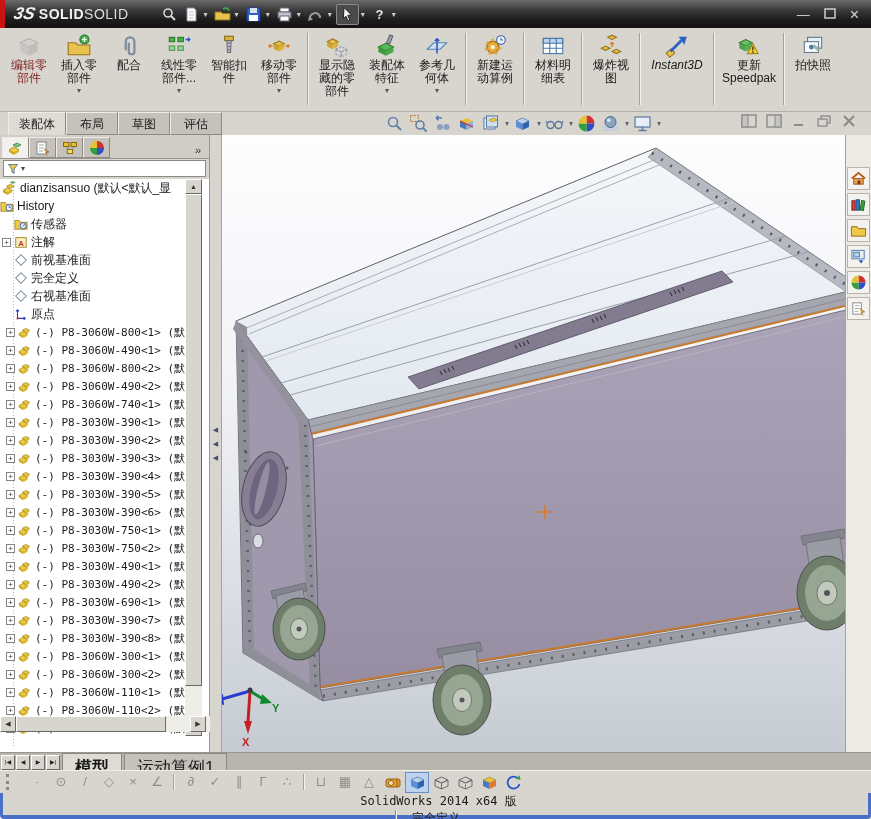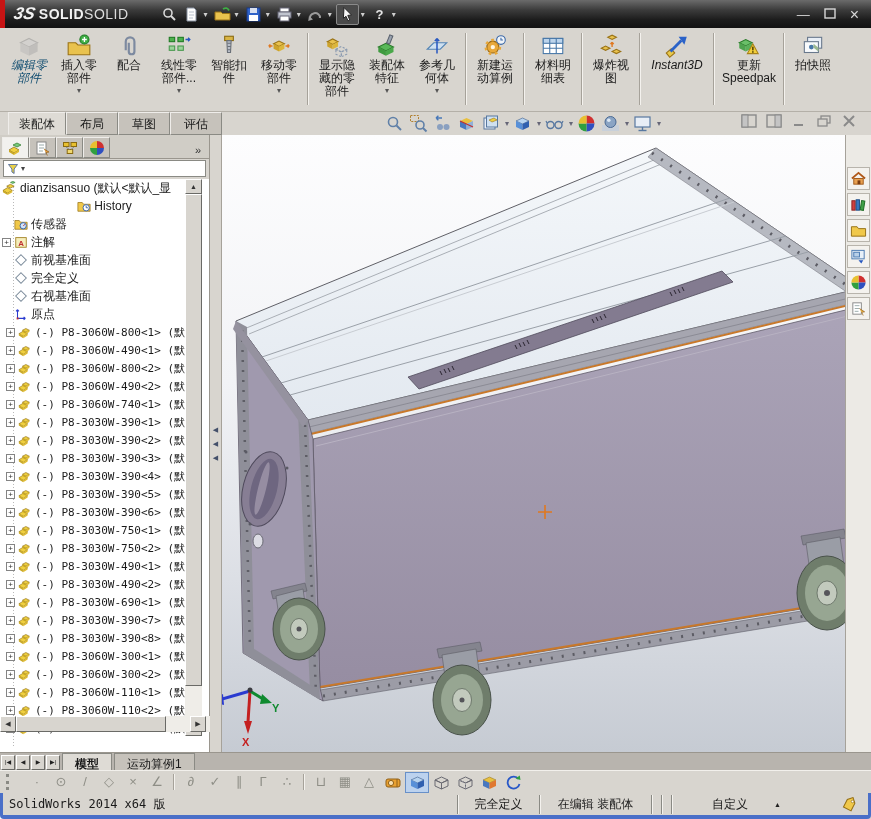--- a/index.html
+++ b/index.html
@@ -25,21 +25,21 @@
   .winctl{margin-left:auto;display:flex;align-items:center;gap:14px;padding-right:12px;color:#d8d8d8;}
   .winctl span{font-size:13px;line-height:13px;}
   
   .ribbon{position:absolute;left:0;top:28px;width:871px;height:84px;background:#d8d5cf;
     border-bottom:1px solid #b4b0a8;display:flex;align-items:flex-start;padding:3px 2px 0 4px;}
   .rbtn{display:flex;flex-direction:column;align-items:center;min-width:50px;padding:2px 3px 0 3px;
         height:78px;position:relative;}
   .rbtn svg{width:26px;height:26px;flex:none;}
   .rline{font-size:12px;line-height:13px;white-space:nowrap;text-align:center;}
   .rcaret{font-size:8px;color:#555;margin-top:1px;}
-  .rbtn.dis .rline{color:#0c4a6e;font-style:italic;}
+  .rbtn.dis .rline{color:#7f1d1d;}
   .rbtn.dis svg{opacity:.45;filter:grayscale(1);}
   .rdiv{width:0;height:72px;border-left:1px solid #a6a29a;border-right:1px solid #f4f2ee;margin:2px 3px 0 3px;flex:none;}
   
   .tabrow{position:absolute;left:0;top:112px;width:871px;height:23px;background:#d8d5cf;}
   .ctabs{position:absolute;left:8px;top:0;display:flex;height:23px;}
   .ctab{min-width:52px;text-align:center;padding:3px 10px 0 10px;background:#c6c2bb;
         border:1px solid;border-color:#efedea #8a8a84 #8a8a84 #efedea;font-size:12px;white-space:nowrap;}
   .ctab.active{background:#dedbd5;font-weight:normal;border-bottom-color:#dedbd5;}
   .hud{position:absolute;left:384px;top:1px;display:flex;align-items:center;gap:3px;}
   .hudbtn{display:flex;align-items:center;padding:1px;}
@@ -91,37 +91,37 @@
   
   .taskpane{position:absolute;right:0;top:135px;width:26px;height:617px;background:#eceae5;
         border-left:1px solid #a6a29a;padding-top:32px;display:flex;flex-direction:column;align-items:center;gap:3px;}
   .tpbtn{width:23px;height:23px;border:1px solid #b8b4ac;background:#f4f2ee;display:flex;align-items:center;justify-content:center;}
   .tpbtn svg{width:17px;height:17px;}
   
   .doctabs{position:absolute;left:0;top:752px;width:871px;height:18px;background:#b8b4ae;
         display:flex;align-items:flex-end;border-top:1px solid #9a968e;}
   .navbtn{width:14px;height:15px;background:#d8d5cf;border:1px solid;border-color:#fff #6a6a66 #6a6a66 #fff;
         font-size:6px;text-align:center;line-height:13px;color:#222;margin-left:1px;flex:none;}
-  .dtab{height:17px;padding:2px 12px 0 12px;font-size:12px;background:#c6c2bb;
+  .dtab{height:17px;padding:2px 12px 0 12px;font-size:17px;background:#c6c2bb;
         border:1px solid #8a8a84;border-bottom:none;margin-left:2px;white-space:nowrap;}
   .dtab.active{background:#dedbd5;font-weight:bold;}
   .dtab:first-of-type{margin-left:30px;}
   
   .btoolbar{position:absolute;left:0;top:770px;width:871px;height:23px;background:#d8d5cf;
         border-top:1px solid #f2f0ec;display:flex;align-items:center;padding-left:6px;}
   .bhandle{width:3px;height:16px;border-left:3px dotted #8a8a84;margin-right:16px;}
   .bico{width:24px;text-align:center;color:#8e8e86;font-size:13px;line-height:20px;flex:none;}
   .bdiv{width:0;height:16px;border-left:1px solid #a6a29a;border-right:1px solid #f4f2ee;margin:0 4px;flex:none;}
   .bviewbtn{width:24px;height:21px;display:flex;align-items:center;justify-content:center;flex:none;}
   .bviewbtn svg{width:17px;height:17px;}
   .bviewbtn.active{background:#bcd2ee;border:1px solid #6890c8;}
   
   .statusbar{position:absolute;left:0;top:793px;width:871px;height:26px;background:#d8d5cf;
         border-left:3px solid #4a6fc8;border-right:3px solid #4a6fc8;border-bottom:4px solid #4a6fc8;
-        border-radius:0 0 4px 4px;display:flex;align-items:center;font-size:12px;}
+        border-radius:0 0 4px 4px;display:flex;align-items:center;font-size:12px;flex-direction:column;}
   .sbseg{height:19px;display:flex;align-items:center;padding:0 8px;
         border-left:1px solid #8a8a84;box-shadow:inset 1px 0 0 #f4f2ee;white-space:nowrap;}
   .sb-left{flex:1;padding-left:6px;font-family:"DejaVu Sans Mono",monospace;font-size:12px;}
   .sb-small{width:10px;padding:0;}
   .sb-custom{width:150px;justify-content:center;gap:26px;}
   .sb-caret{font-size:7px;color:#222;}
   .sb-tag{border:none;box-shadow:none;padding:0 10px 0 20px;}
   .sb-tag svg{width:17px;height:15px;}
 </style>
 </head>
@@ -516,21 +516,21 @@
       <div class="trow root-row">
         <svg viewBox="0 0 16 16">
             <path d="M1 10 L6 7 L11 10 L6 13 Z" fill="#f0d040" stroke="#8a6a10" stroke-width="0.7"></path>
             <path d="M1 10 L6 13 L6 15 L1 12 Z" fill="#caa820"></path>
             <path d="M11 10 L6 13 L6 15 L11 12 Z" fill="#e0bc30"></path>
             <path d="M5 5.5 L9 3.5 L13 5.5 L9 7.5 Z" fill="#f0d040" stroke="#8a6a10" stroke-width="0.7"></path>
             <path d="M9 1.5 L11.5 0.3 L14 1.5 L11.5 2.7 Z" fill="#7ac87a" stroke="#2a7a2a" stroke-width="0.6"></path>
           </svg>
         <span class="tlabel">dianzisansuo  (默认&lt;默认_显</span>
       </div>
-      <div class="trow" style="padding-left:0;justify-content:center;">
+      <div class="trow" style="padding-left:0;">
         <svg viewBox="0 0 16 16">
             <path d="M1 4 h5 l1.5 2 h7.5 v8 H1 Z" fill="#f0c84a" stroke="#946e14" stroke-width="0.8"></path>
             <circle cx="10.5" cy="10" r="3.6" fill="#fff" stroke="#2858a8"></circle>
             <path d="M10.5 7.6 v2.4 h2" stroke="#2858a8" fill="none"></path>
           </svg>
         <span class="tlabel">History</span>
       </div>
       <div class="trow" style="padding-left:14px;">
         <svg viewBox="0 0 16 16">
             <path d="M1 4 h5 l1.5 2 h7.5 v8 H1 Z" fill="#f0c84a" stroke="#946e14" stroke-width="0.8"></path>

